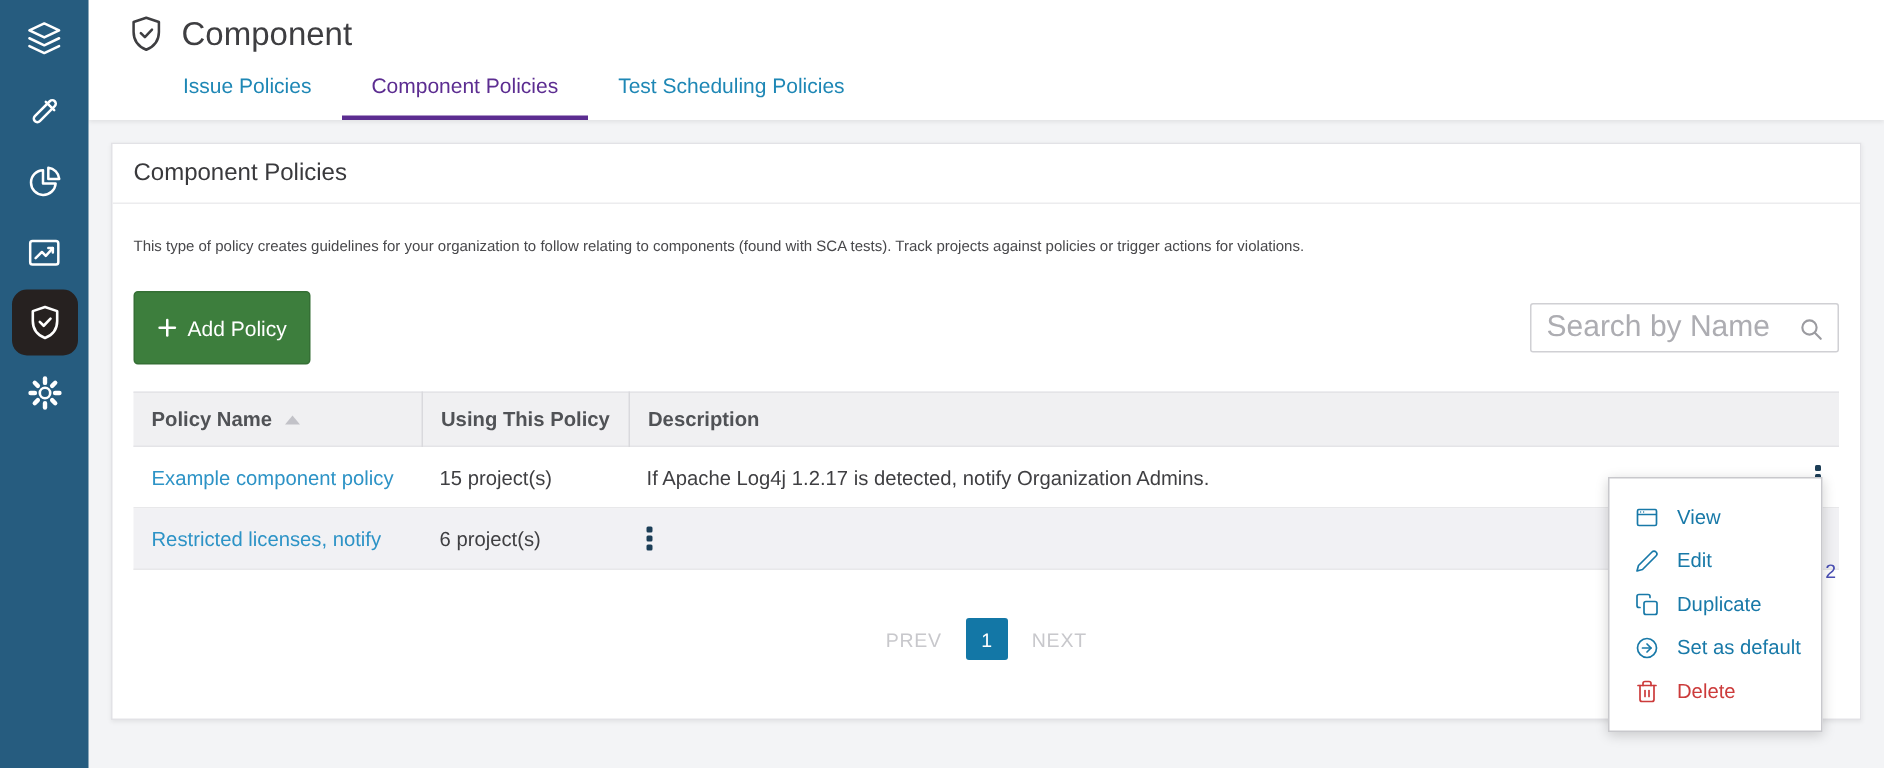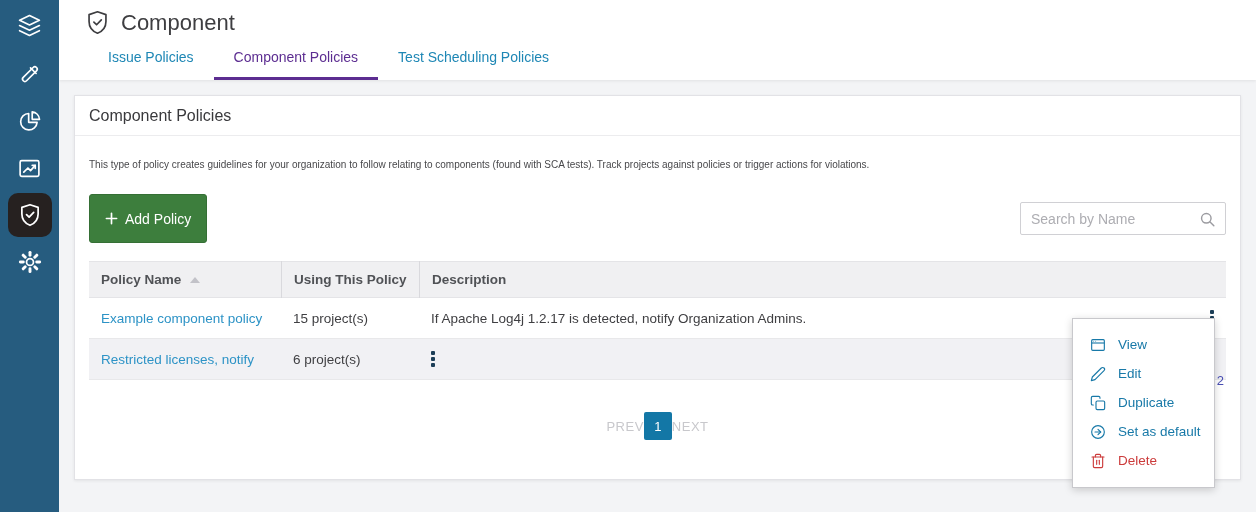--- a/index.html
+++ b/index.html
@@ -29,21 +29,21 @@
 
   
   .topbar {
     position:absolute; left:59px; top:0; right:0; height:80px; background:#FFFFFF;
     box-shadow:0 1px 3px rgba(0,0,0,0.08);
   }
   .page-head {
     position:absolute; left:25px; top:9px; display:flex; align-items:center; gap:10px;
   }
   .page-title { font-size:22px; font-weight:400; color:#3E3E41; }
-  .tabs { position:absolute; left:29px; bottom:0; display:flex; }
+  .tabs { position:absolute; left:43px; bottom:0; display:flex; }
   .tab {
     padding:0 20px 12px; font-size:14px; color:#1E87B5; cursor:pointer;
     border-bottom:3px solid transparent;
   }
   .tab.active { color:#5C2D91; border-bottom-color:#5C2D91; }
 
   
   .card {
     position:absolute; left:74px; top:95px; width:1167px; height:385px;
     background:#FFFFFF; border:1px solid #E2E2E6; box-shadow:0 1px 3px rgba(0,0,0,0.07);
@@ -63,21 +63,21 @@
     display:flex; align-items:center; gap:7px;
     background:#3D7E3D; border:1px solid #356F35; border-radius:3px;
     color:#FFFFFF; font-size:14px; font-family:inherit; padding:7px 15px; height:49px; cursor:pointer;
   }
   .search-box {
     position:relative; width:206px; height:33px;
     border:1px solid #D0D0D4; border-radius:2px; background:#FFF;
   }
   .search-box input {
     width:100%; height:100%; border:none; outline:none; background:transparent;
-    padding:0 32px 0 10px; font-size:14px; font-family:inherit; color:#a16207;
+    padding:0 32px 0 10px; font-size:20px; font-family:inherit; color:#a16207;
   }
   .search-box input::placeholder { color:#ADADB2; }
   .search-icon { position:absolute; right:8px; top:7px; }
 
   
   .table { margin:18px 14px 0; font-size:13.5px; }
   .tr { display:flex; align-items:center; }
   .thead {
     background:#F0F0F2; border-top:1px solid #E4E4E7; border-bottom:1px solid #E4E4E7;
     height:37px; font-weight:bold; color:#505256;
@@ -98,21 +98,21 @@
   .row.alt { background:#F1F1F4; }
   .policy-link { color:#2D93C6; cursor:pointer; text-decoration:none; }
   .kebab { display:flex; flex-direction:column; gap:2.5px; cursor:pointer; padding:4px; }
   .kebab i { width:3.5px; height:3.5px; border-radius:1px; background:#1C3E57; }
 
   .results {
     position:absolute; right:16px; top:277px; font-size:13px; color:#4A4FB4; z-index:1;
   }
   .pagination {
     position:absolute; left:0; right:0; top:316px;
-    display:flex; justify-content:center; align-items:center; 
+    display:flex; justify-content:center; align-items:center; gap:16px;
   }
   .page-link { font-size:13px; letter-spacing:0.5px; color:#C8C8CC; cursor:pointer; }
   .page-num {
     width:28px; height:28px; background:#1377A6; color:#FFF; font-size:13px;
     display:flex; align-items:center; justify-content:center; border-radius:2px; cursor:pointer;
   }
 
   
   .context-menu {
     position:absolute; left:1072px; top:318px; width:143px;

